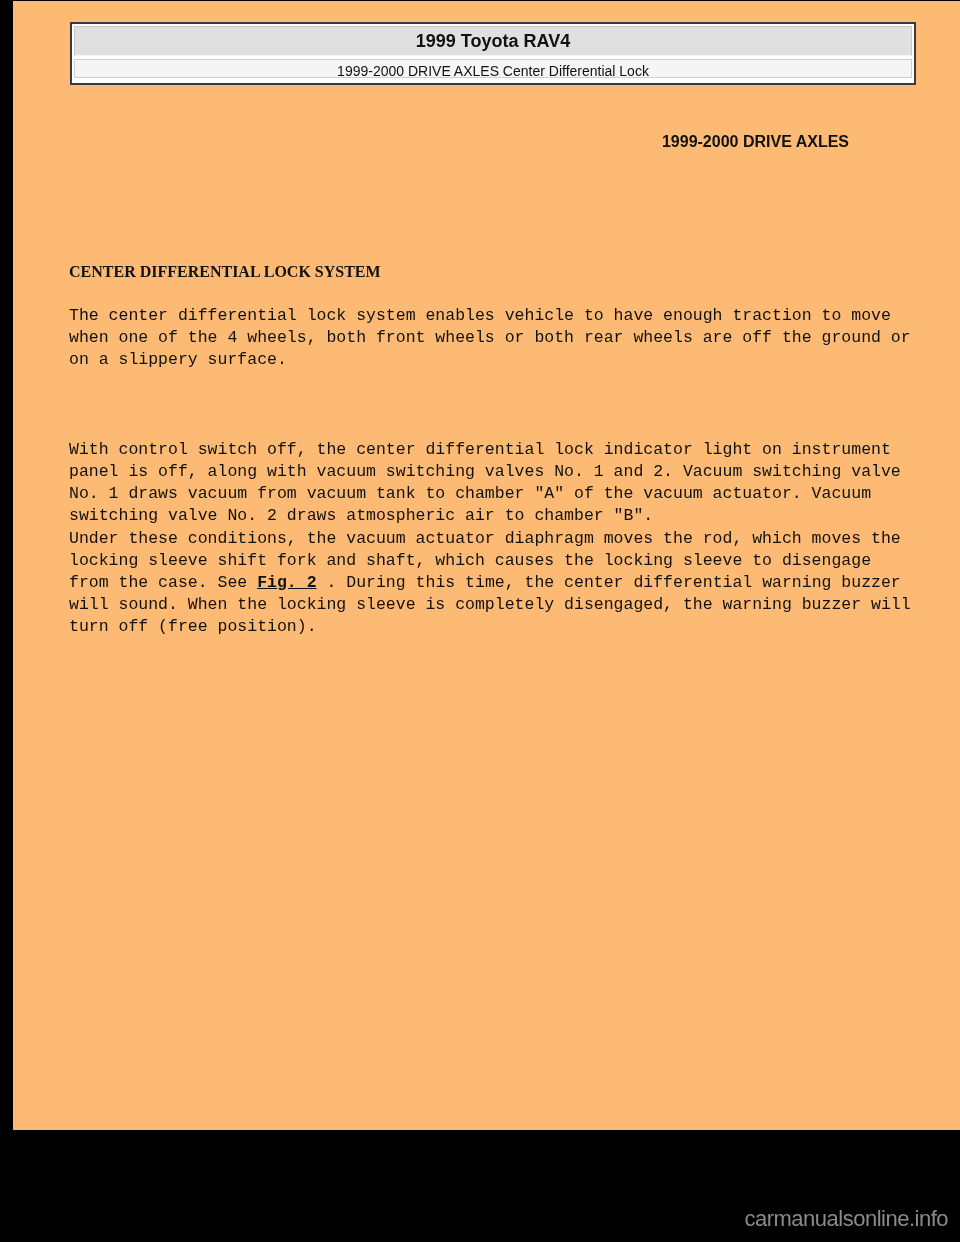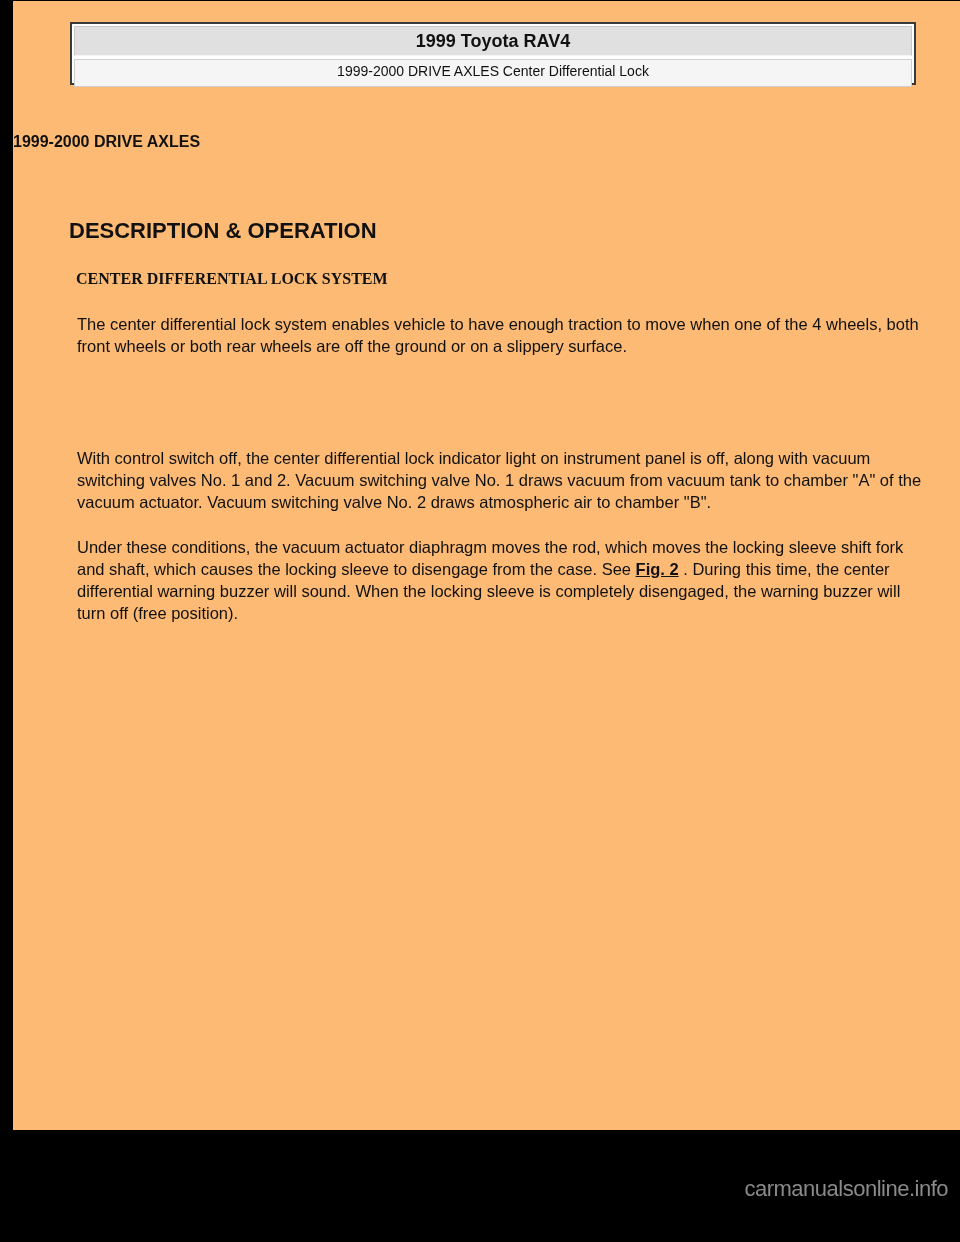--- a/index.html
+++ b/index.html
@@ -37,35 +37,35 @@
       box-sizing: border-box;
       text-align: center;
       font-family: "Liberation Sans", sans-serif;
       font-weight: bold;
       font-size: 18px;
       line-height: 28px;
       color: #111111;
     }
     .header-sub {
       margin-top: 3px;
-      height: 28px;
+      height: 19px;
       background: #f5f5f5;
       border: 1px solid #cfcfcf;
       box-sizing: border-box;
       text-align: center;
       font-family: "Liberation Sans", sans-serif;
       font-size: 14px;
       line-height: 22px;
       color: #111111;
     }
     .doc-title {
       position: absolute;
       left: 0;
       width: 836px;
-      text-align: left;
+      text-align: right;
       font-family: "Liberation Sans", sans-serif;
       font-weight: bold;
       font-size: 16px;
       color: #111111;
     }
     .doc-title.t1 { top: 132px; }
     .doc-title.t2 { top: 175px; }
     .section-heading {
       position: absolute;
       left: 56px;
@@ -77,65 +77,64 @@
       margin: 0;
     }
     .sub-heading {
       position: absolute;
       left: 56px;
       top: 262px;
       font-family: "Liberation Serif", serif;
       font-weight: bold;
       font-size: 16px;
       color: #111111;
-      margin: 7px;
+      margin: 0;
     }
     .para {
       position: absolute;
       left: 56px;
       width: 850px;
-      font-family: Liberation Sans, sans-serif;
+      font-family: Liberation Mono, monospace;
       font-size: 16.5px;
       line-height: 22px;
       color: #111111;
-      margin: 8px;
+      margin: 0;
     }
     .para.p1 { top: 304px; }
     .para.p2 { top: 371px; }
     .para.p3 { top: 438px; }
     .para.p4 { top: 527px; }
     .fig-link {
       font-weight: bold;
       text-decoration: underline;
       color: #111111;
       cursor: pointer;
     }
     .watermark {
       position: absolute;
       right: 12px;
-      top: 1176px;
+      top: 1206px;
       font-family: "Liberation Sans", sans-serif;
       font-size: 22px;
       color: #8a8a8a;
       letter-spacing: -0.5px;
     }
   </style>
 </head>
 <body>
 
 <div class="page">
 
   <div class="header-box">
     <div class="header-title">1999 Toyota RAV4</div>
     <div class="header-sub">1999-2000 DRIVE AXLES Center Differential Lock</div>
   </div>
 
   <div class="doc-title t1">1999-2000 DRIVE AXLES</div>
 
-  <h1 class="section-heading">DESCRIPTION &amp; OPERATION</h1>
 
   <h2 class="sub-heading">CENTER DIFFERENTIAL LOCK SYSTEM</h2>
 
   <p class="para p1">The center differential lock system enables vehicle to have enough traction to move when one of the 4 wheels, both front wheels or both rear wheels are off the ground or on a slippery surface.</p>
 
 
   <p class="para p3">With control switch off, the center differential lock indicator light on instrument panel is off, along with vacuum switching valves No. 1 and 2. Vacuum switching valve No. 1 draws vacuum from vacuum tank to chamber "A" of the vacuum actuator. Vacuum switching valve No. 2 draws atmospheric air to chamber "B".</p>
 
   <p class="para p4"><span>Under these conditions, the vacuum actuator diaphragm moves the rod, which moves the locking sleeve shift fork and shaft, which causes the locking sleeve to disengage from the case. See </span><a class="fig-link">Fig. 2</a><span> . During this time, the center differential warning buzzer will sound. When the locking sleeve is completely disengaged, the warning buzzer will turn off (free position).</span></p>
 

